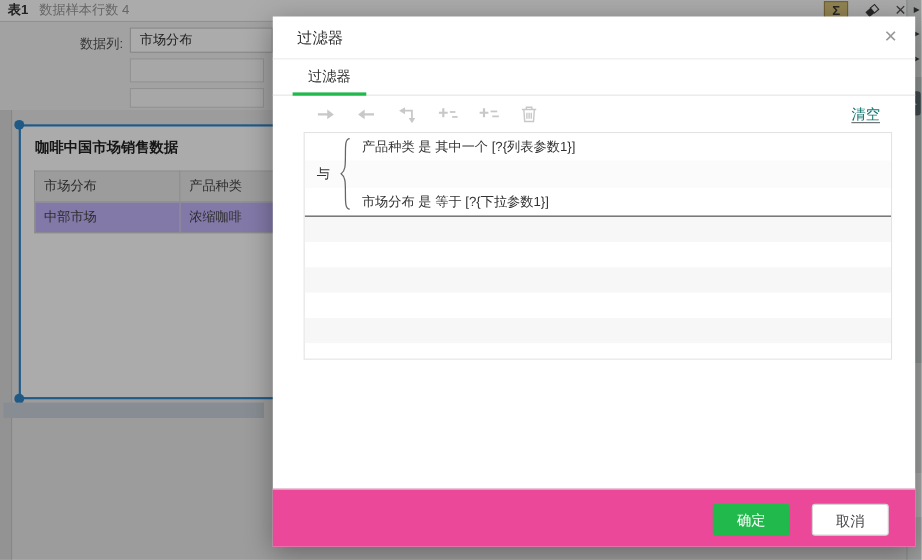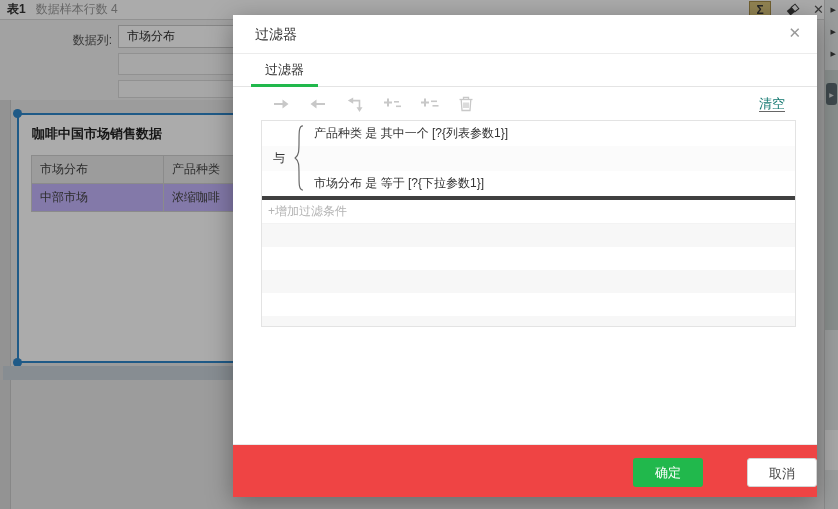--- a/index.html
+++ b/index.html
@@ -61,55 +61,55 @@
   .edge-handle {
     position:absolute; right:1px; top:83px; width:11px; height:22px;
     background:#5f6e74; border-radius:3px; color:#dfe5e5; font-size:6px;
     display:flex; align-items:center; justify-content:center;
   }
   .edge-arrow { position:absolute; right:2px; font-size:7px; color:#3f3f3f; line-height:8px; }
   .edge-arrow.a1 { top:6px; } .edge-arrow.a2 { top:28px; } .edge-arrow.a3 { top:50px; }
   
   .backdrop { position:absolute; inset:0; background:rgba(0,0,0,0.33); z-index:5; }
   .dialog {
-    position:absolute; left:233px; top:15px; width:584px; height:482px;
+    position:absolute; left:248px; top:15px; width:584px; height:482px;
     background:#ffffff; z-index:10; box-shadow:0 6px 24px rgba(0,0,0,0.35);
   }
   .dlg-header { position:relative; height:38px; border-bottom:1px solid #ececec; }
   .dlg-title { position:absolute; left:22px; top:0; line-height:38px; font-size:14px; color:#333; }
   .dlg-close { position:absolute; right:16px; top:9px; font-size:15px; color:#999; cursor:pointer; }
   .dlg-tabs { position:relative; height:33px; border-bottom:1px solid #e4e4e4; display:flex; padding-left:18px; box-sizing:border-box; }
   .tab { position:relative; padding:0 14px; line-height:32px; font-size:13px; color:#333; cursor:pointer; }
   .tab.active::after { content:""; position:absolute; left:0; right:0; bottom:-1px; height:3px; background:#21b84c; }
   .dlg-toolbar { display:flex; align-items:center; height:34px; padding:0 32px 0 38px; gap:17px; }
   .tbtn { width:20px; height:20px; display:flex; align-items:center; justify-content:center; }
   .clear-link { margin-left:auto; font-size:13px; color:#0f766e; border-bottom:1px solid #666; line-height:15px; cursor:pointer; }
   .filter-list {
     position:absolute; left:28px; top:105px; width:533px; height:205px;
     border:1px solid #e3e3e3; background:#fff; overflow:hidden; box-sizing:content-box;
   }
-  .cond-group { position:relative; height:75px; border-bottom:4px solid #404040; }
+  .cond-group { position:relative; height:75px; border-bottom:1px solid #404040; }
   .cond-row { height:25px; line-height:25px; padding-left:52px; font-size:12px; color:#333; box-sizing:border-box; }
   .cond-row.mid { background:#fbfbfb; }
   .cond-op {
     position:absolute; left:4px; top:0; bottom:0; width:26px;
     display:flex; align-items:center; justify-content:center;
     font-size:12px; color:#333;
   }
   .cond-brace { position:absolute; left:30px; top:3px; }
   .add-row { height:23px; line-height:23px; padding-left:6px; font-size:12px; color:#b3b3b3; border-bottom:1px solid #f3f3f3; }
   .fill-row { height:23px; }
   .fill-row.g { background:#f7f7f7; }
   .dlg-footer {
     position:absolute; left:0; right:0; bottom:0; height:52px;
-    border-top:1px solid #e8e8e8; background:#ef4444;
+    border-top:1px solid #e8e8e8; background:#ec4899;
   }
   .btn { position:absolute; top:13px; width:70px; height:29px; font-size:13px; border-radius:3px; text-align:center; line-height:29px; cursor:pointer; box-sizing:border-box; }
   .btn-ok { left:400px; background:#21b84c; color:#fff; }
-  .btn-cancel { left:490px; background:#fff; color:#444; border:1px solid #d4d4d4;margin-left:24px; }
+  .btn-cancel { left:490px; background:#fff; color:#444; border:1px solid #d4d4d4; }
 </style>
 </head>
 <body>
 
 <div class="stage">
 
   <div class="bg-topbar">
     <span class="bg-table-label">表1</span>
     <span class="bg-sample-info">数据样本行数 4</span>
     <div class="bg-topbar-icons">
@@ -229,21 +229,20 @@
     <div class="filter-list">
       <div class="cond-group">
         <div class="cond-row">产品种类 是 其中一个 [?{列表参数1}]</div>
         <div class="cond-row mid"></div>
         <div class="cond-row">市场分布 是 等于 [?{下拉参数1}]</div>
         <span class="cond-op">与</span>
         <svg class="cond-brace" width="16" height="68" viewBox="0 0 16 70">
           <path d="M11 2 C7 2 7 8 7 16 C7 28 7 32 3 35 C7 38 7 42 7 54 C7 62 7 68 11 68" fill="none" stroke="#666" stroke-width="1.2"></path>
         </svg>
       </div>
-      <div class="add-row">+增加过滤条件</div>
       <div class="fill-row g"></div>
       <div class="fill-row"></div>
       <div class="fill-row g"></div>
       <div class="fill-row"></div>
       <div class="fill-row g"></div>
     </div>
 
     <div class="dlg-footer">
       <div class="btn btn-ok">确定</div>
       <div class="btn btn-cancel">取消</div>

